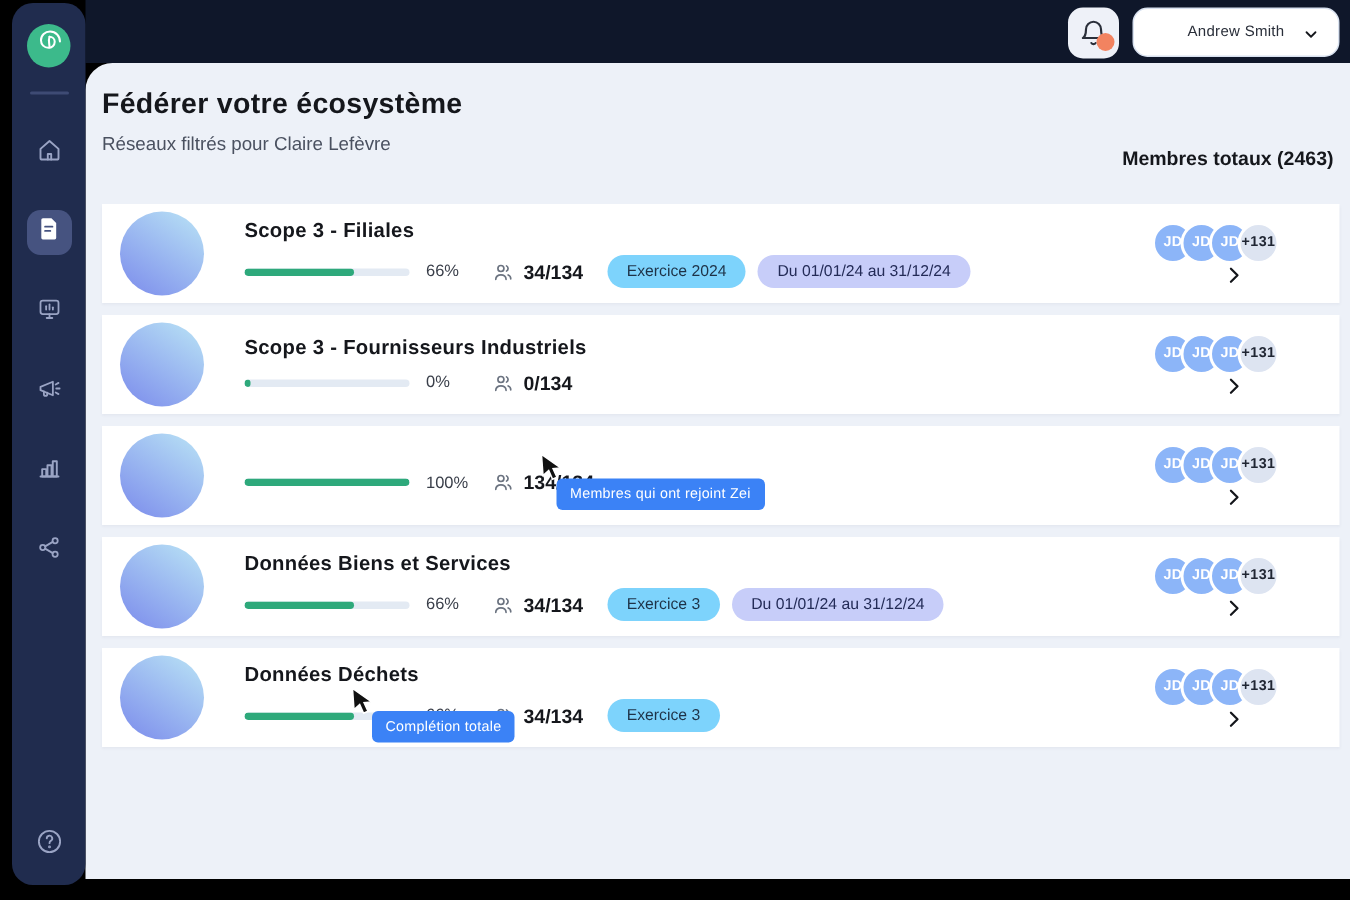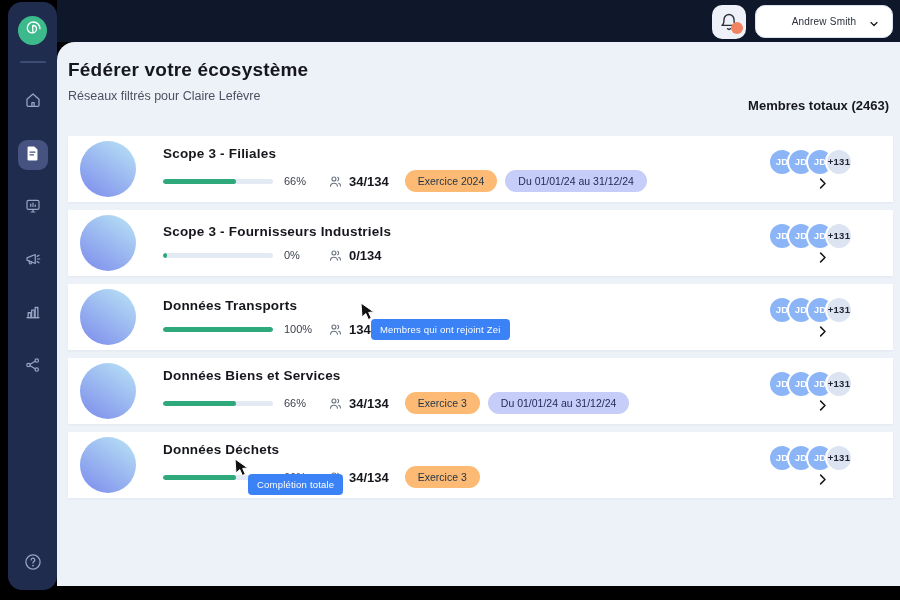--- a/index.html
+++ b/index.html
@@ -39,21 +39,21 @@
   .card-info { margin-left:12px; display:flex; flex-direction:column; }
   .card-title { font-size:13.5px; font-weight:700; color:#15171c; letter-spacing:.2px; }
   .card-row { display:flex; align-items:center; margin-top:9px; }
   .progress-track { width:110px; height:5px; border-radius:3px; background:#e3eaf3; overflow:hidden; }
   .progress-fill { height:100%; border-radius:3px; background:#2ea97b; }
   .pct-label { font-size:11px; color:#3a3f4a; margin-left:11px; width:36px; }
   .members-icon { margin-left:8px; display:flex; }
   .count-label { font-size:13px; font-weight:700; color:#15171c; margin-left:6px; }
   .badges { display:flex; gap:8px; margin-left:16px; }
   .badge { font-size:10.5px; font-weight:500; padding:5px 13px; border-radius:12px; white-space:nowrap; }
-  .badge-blue { background:#fdba74; color:#1e3247;text-align:right; }
+  .badge-blue { background:#7dd3fc; color:#1e3247;text-align:right; }
   .badge-lavender { background:#c7cdf9; color:#232b57; }
   .card-right { margin-left:auto; display:flex; align-items:center;flex-direction:column; }
   .avatar-stack { display:flex; margin-right:24px; }
   .stack-avatar { width:28px; height:28px; border-radius:50%; background:#8cb5f8; border:2px solid #fff; color:#fff; font-size:9.5px; font-weight:700; display:flex; align-items:center; justify-content:center; letter-spacing:.3px; }
   .stack-avatar + .stack-avatar { margin-left:-9px; }
   .stack-overflow { background:#dde4f1; color:#202633; }
   .card-chevron { display:flex; }
 
   
   .tooltip { position:absolute; background:#3b82f6; color:#fff; font-size:9.5px; padding:5px 9px; border-radius:4px; white-space:nowrap; z-index:20; letter-spacing:.2px; }
@@ -250,21 +250,20 @@
         <svg width="15" height="15" viewBox="0 0 24 24" fill="none" stroke="#15171c" stroke-width="2.4" stroke-linecap="round" stroke-linejoin="round">
               <polyline points="9 5 16 12 9 19"></polyline>
             </svg>
       </span>
     </div>
   </div>
 
   <div class="card">
     <div class="card-avatar"></div>
     <div class="card-info">
-      <div class="card-title">Données Transports</div>
       <div class="card-row">
         <div class="progress-track">
               <div class="progress-fill" style="width: 100%;"></div>
             </div>
         <div class="pct-label">100%</div>
         <span class="members-icon">
           <svg width="15" height="15" viewBox="0 0 24 24" fill="none" stroke="#6b7380" stroke-width="1.8" stroke-linecap="round" stroke-linejoin="round">
             <circle cx="9.5" cy="8" r="3.2"></circle>
                 <path d="M4 19.5c0-3 2.5-4.8 5.5-4.8s5.5 1.8 5.5 4.8"></path>
             <path d="M15.5 5.2a3.2 3.2 0 0 1 0 5.6M17.2 14.9c1.9.6 2.8 2.3 2.8 4.1"></path>

